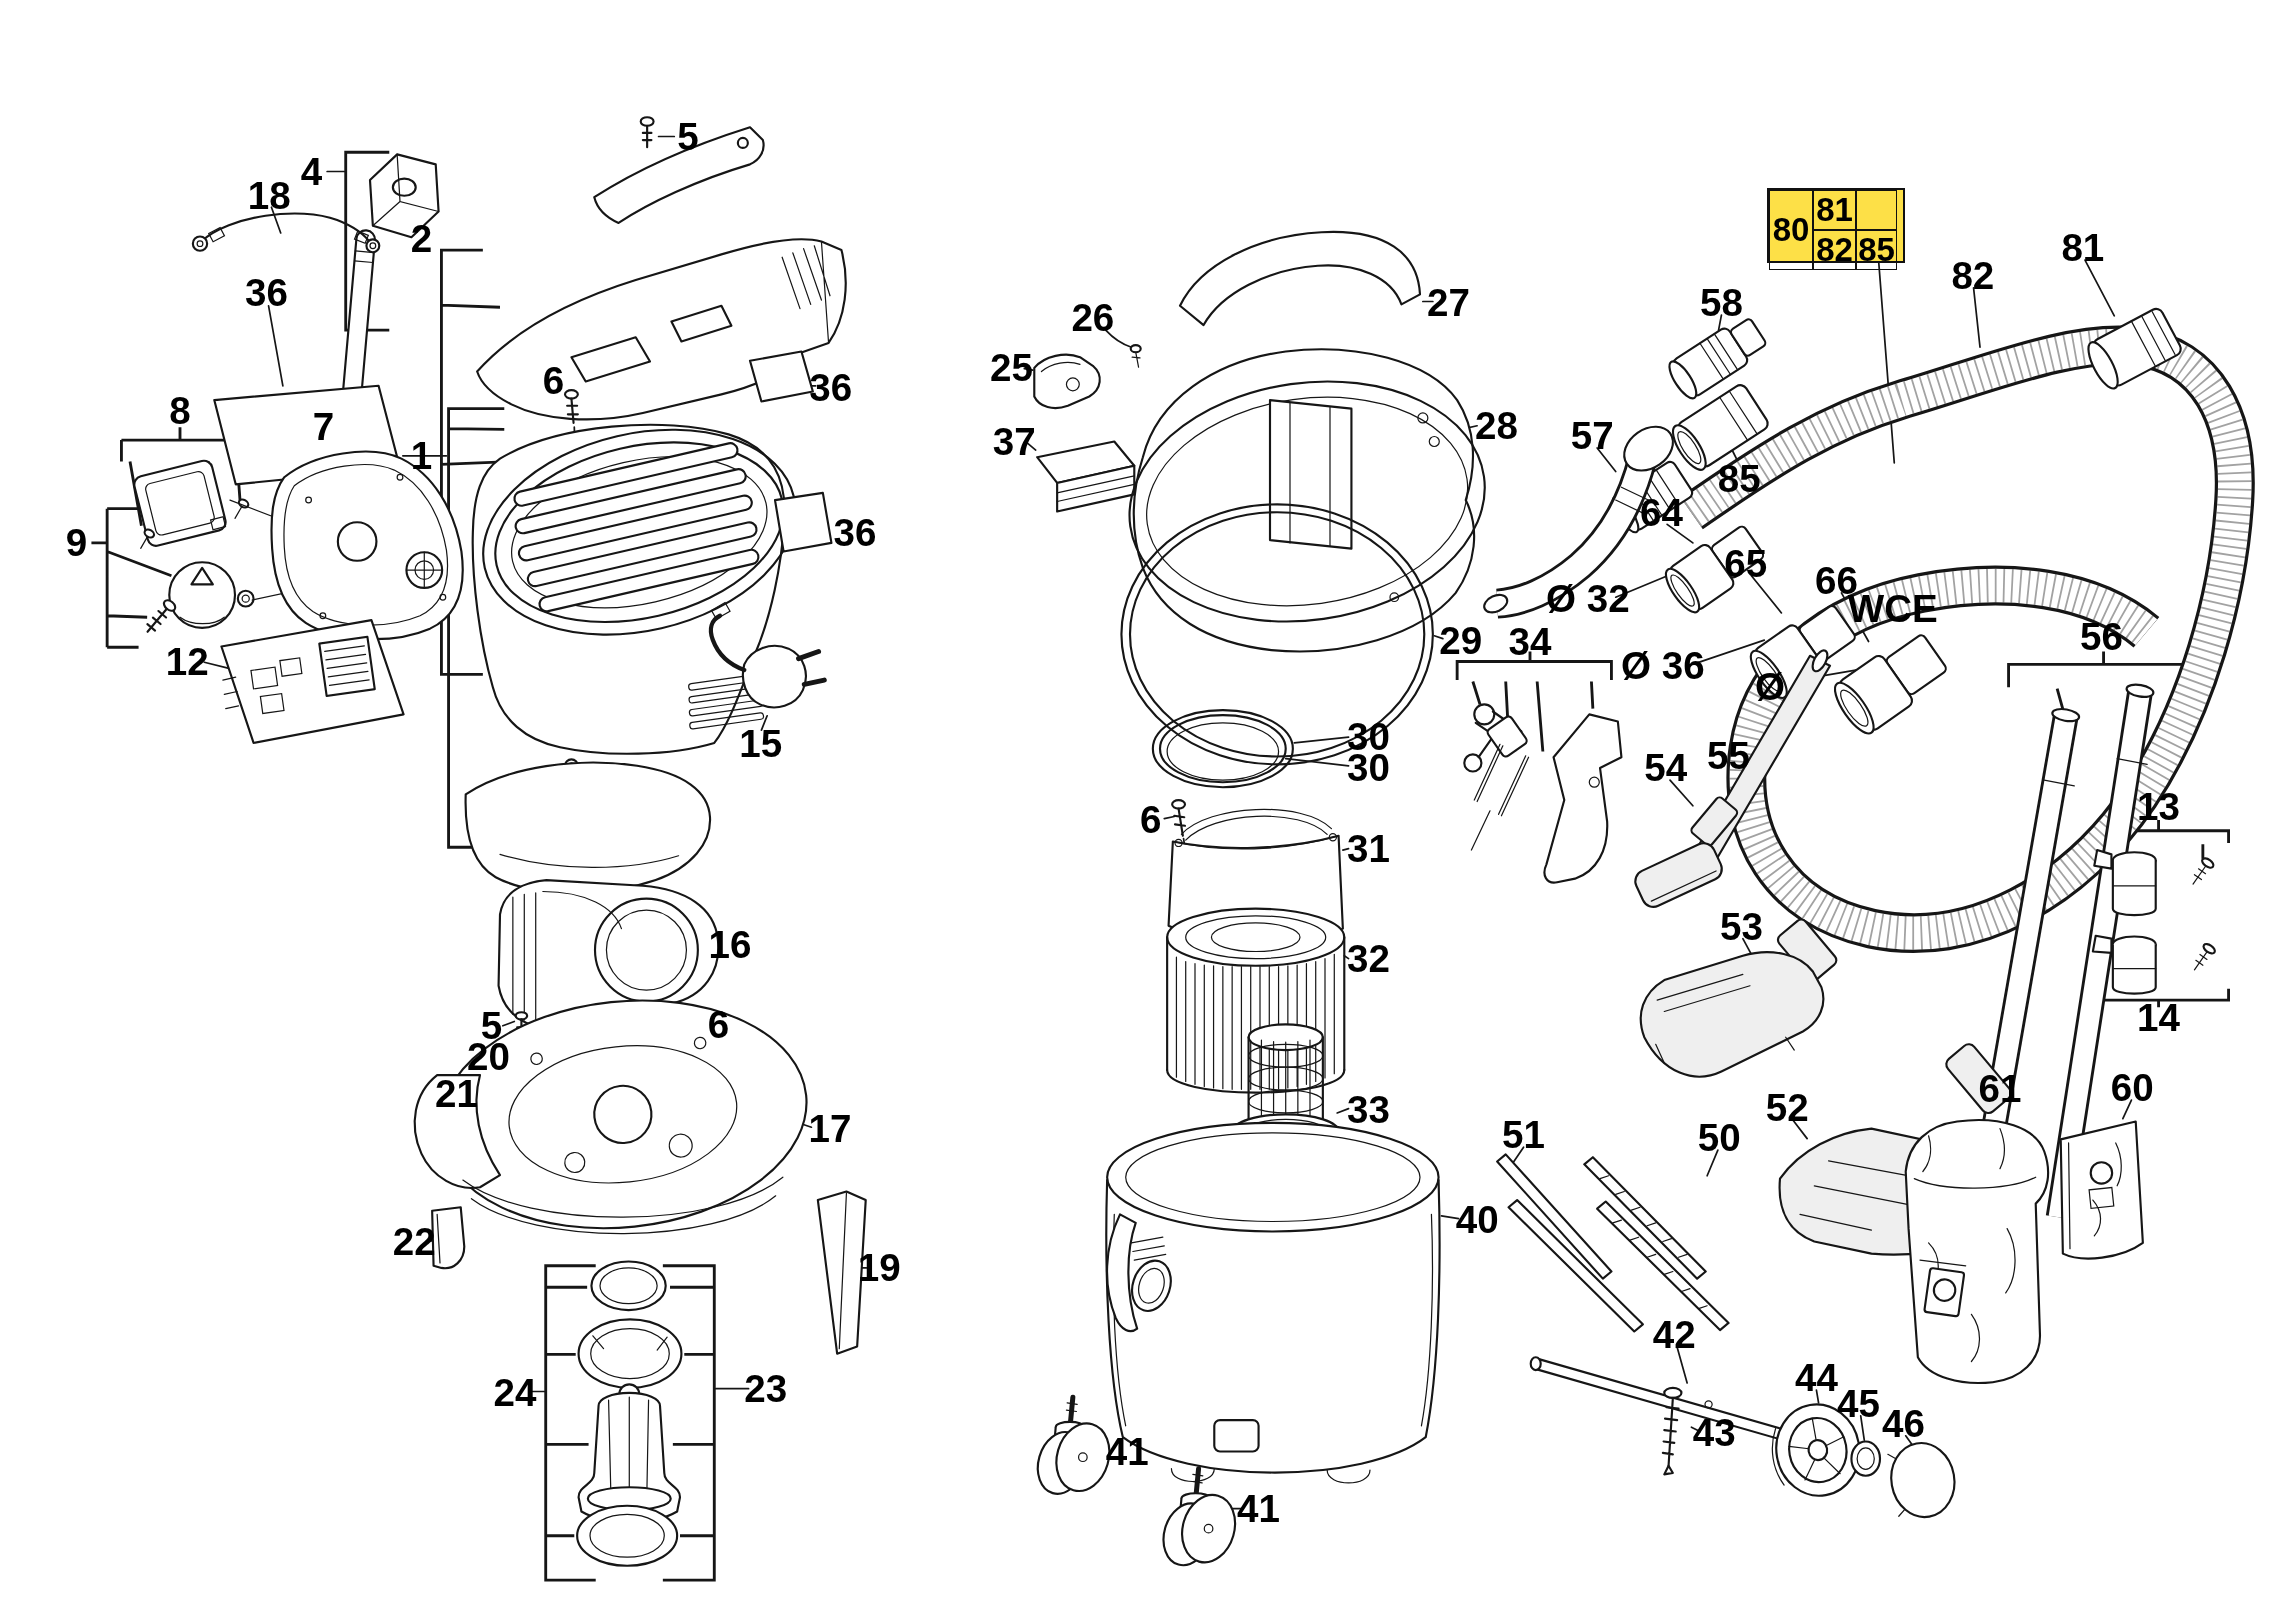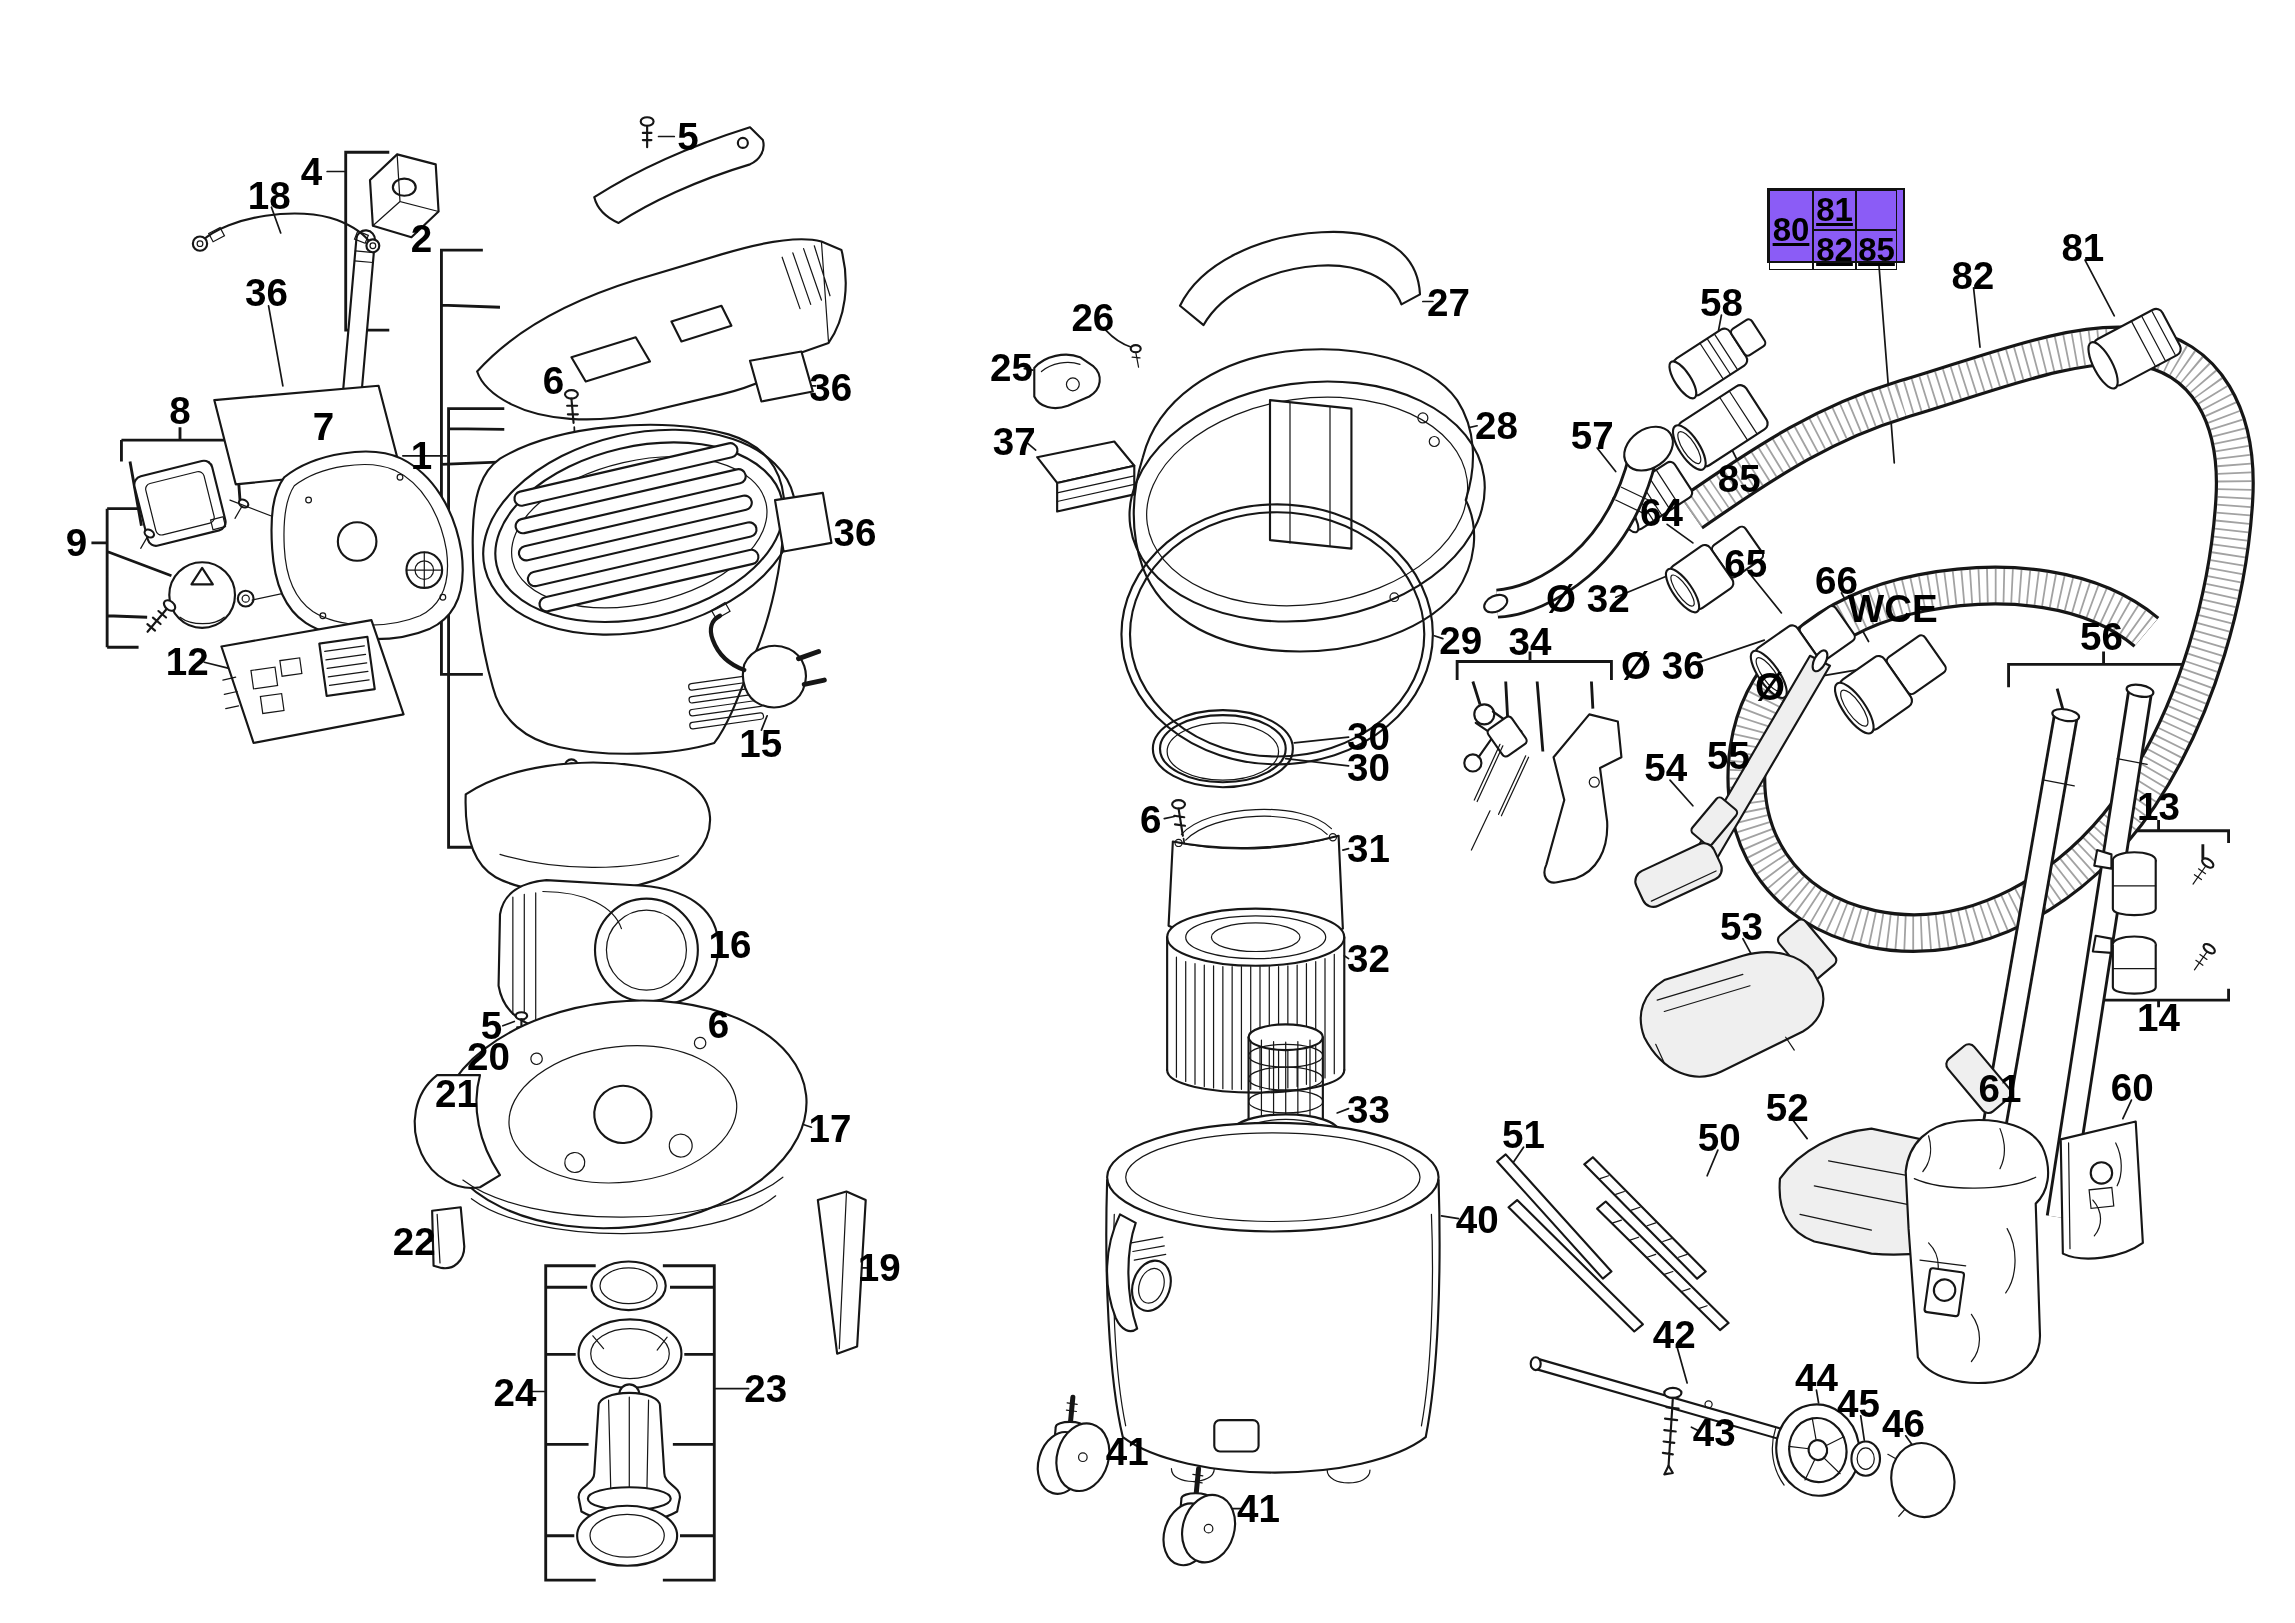--- a/index.html
+++ b/index.html
@@ -16,22 +16,22 @@
   .dash{stroke-dasharray:10 12}
   .h58{fill:none;stroke:#161616;stroke-width:56}
   .h48w{fill:none;stroke:#ffffff;stroke-width:47}
   .h48r{fill:none;stroke:#161616;stroke-width:47;stroke-dasharray:2.5 9;opacity:.4}
   .t44{fill:none;stroke:#161616;stroke-width:42}
   .t36w{fill:none;stroke:#ffffff;stroke-width:34}
   .t38{fill:none;stroke:#161616;stroke-width:36}
   .t30w{fill:none;stroke:#ffffff;stroke-width:28}
   .part-label{font-family:"Liberation Sans",sans-serif;font-weight:700;font-size:54px;
               fill:#000;text-anchor:middle}
-  .ptable{position:absolute;border:2.9px solid #111;background:#8b5cf6;display:grid;
-          grid-template-columns:44px 43px 41px;grid-template-rows:1fr 1fr;text-decoration:underline;}
+  .ptable{position:absolute;border:2.9px solid #111;background:#fde047;display:grid;
+          grid-template-columns:44px 43px 41px;grid-template-rows:1fr 1fr;}
   .ptable>div{display:flex;align-items:center;justify-content:center;
       font-weight:700;font-size:33px;color:#000;border:1.1px solid #111;}
   .ptable .c80{grid-row:1 / span 2;}
 </style>
 </head>
 <body>
 
 <div id="stage">
 
 <svg width="2295" height="1623" viewBox="0 0 3213 2272">

